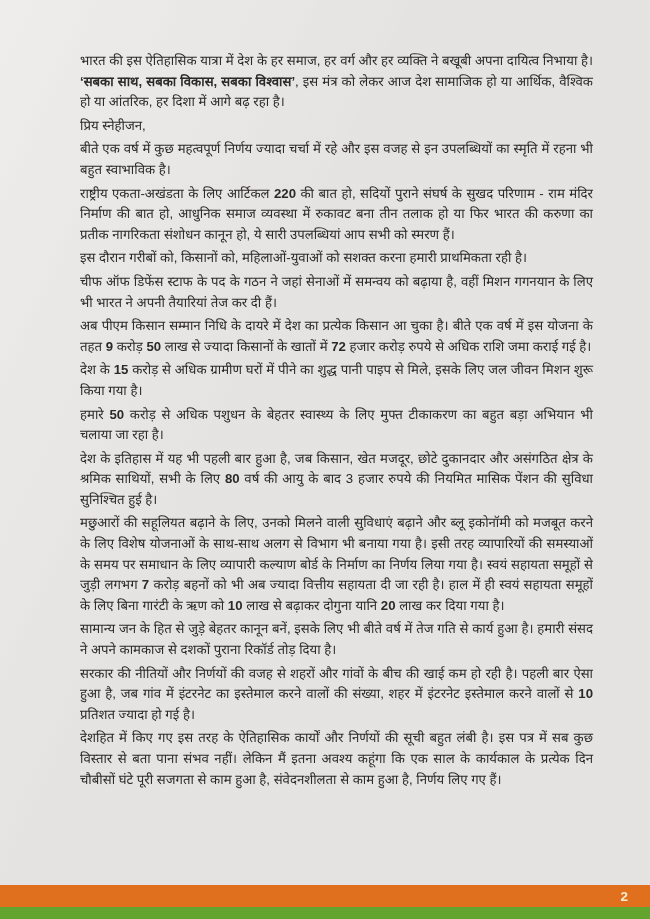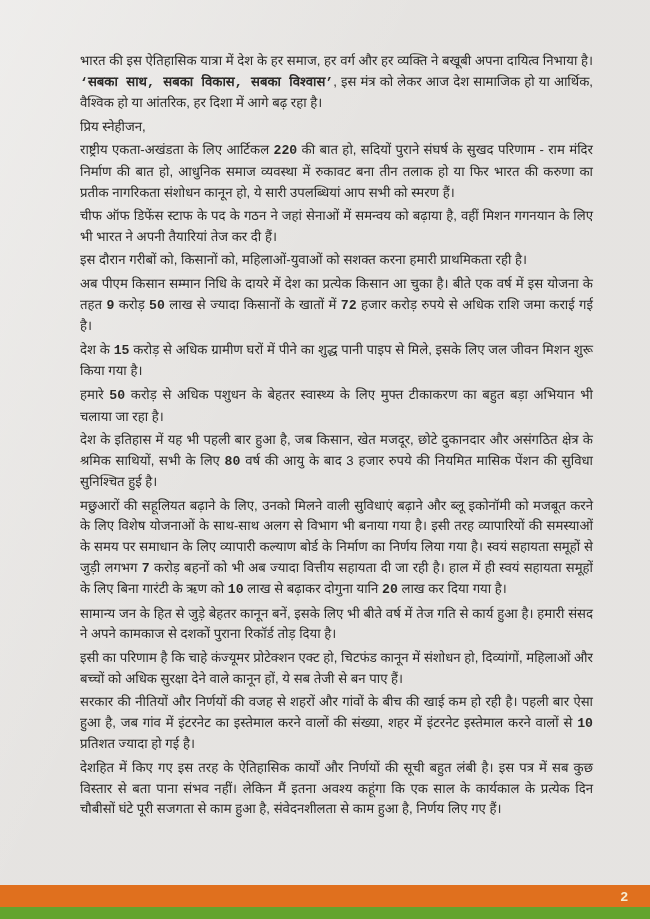--- a/index.html
+++ b/index.html
@@ -30,21 +30,20 @@
     line-height: 20.6px;
     text-align: justify;
     letter-spacing: 0;
   }
   .letter-body p {
     margin: 0 0 3px 0;
     padding: 0;
   }
   .letter-body b {
     font-weight: 700;
-    font-family: Liberation Mono, monospace;
   }
   .footer-orange {
     position: absolute;
     left: 0;
     right: 0;
     bottom: 12px;
     height: 22px;
     background: #e0701e;
   }
   .footer-green {
@@ -66,30 +65,30 @@
   }
 </style>
 </head>
 <body style="background: rgb(234, 232, 229);">
 
 <div class="page">
 
   <div class="letter-body" style="color: rgb(43, 42, 40);">
       <p><span>भारत की इस ऐतिहासिक यात्रा में देश के हर समाज, हर वर्ग और हर व्यक्ति ने बखूबी अपना दायित्व निभाया है। </span><b>‘सबका साथ, सबका विकास, सबका विश्वास’</b><span>, इस मंत्र को लेकर आज देश सामाजिक हो या आर्थिक, वैश्विक हो या आंतरिक, हर दिशा में आगे बढ़ रहा है।</span></p>
       <p><span>प्रिय स्नेहीजन,</span></p>
+      <p><span>बीते एक वर्ष में कुछ महत्वपूर्ण निर्णय ज्यादा चर्चा में रहे और इस वजह से इन उपलब्धियों का स्मृति में रहना भी बहुत स्वाभाविक है।</span></p>
       <p><span>राष्ट्रीय एकता-अखंडता के लिए आर्टिकल </span><b>220</b><span> की बात हो, सदियों पुराने संघर्ष के सुखद परिणाम - राम मंदिर निर्माण की बात हो, आधुनिक समाज व्यवस्था में रुकावट बना तीन तलाक हो या फिर भारत की करुणा का प्रतीक नागरिकता संशोधन कानून हो, ये सारी उपलब्धियां आप सभी को स्मरण हैं।</span></p>
+      <p><span>इस दौरान गरीबों को, किसानों को, महिलाओं-युवाओं को सशक्त करना हमारी प्राथमिकता रही है।</span></p>
       <p><span>चीफ ऑफ डिफेंस स्टाफ के पद के गठन ने जहां सेनाओं में समन्वय को बढ़ाया है, वहीं मिशन गगनयान के लिए भी भारत ने अपनी तैयारियां तेज कर दी हैं।</span></p>
-      <p><span>इस दौरान गरीबों को, किसानों को, महिलाओं-युवाओं को सशक्त करना हमारी प्राथमिकता रही है।</span></p>
       <p><span>अब पीएम किसान सम्मान निधि के दायरे में देश का प्रत्येक किसान आ चुका है। बीते एक वर्ष में इस योजना के तहत </span><b>9</b><span> करोड़ </span><b>50</b><span> लाख से ज्यादा किसानों के खातों में </span><b>72</b><span> हजार करोड़ रुपये से अधिक राशि जमा कराई गई है।</span></p>
       <p><span>देश के </span><b>15</b><span> करोड़ से अधिक ग्रामीण घरों में पीने का शुद्ध पानी पाइप से मिले, इसके लिए जल जीवन मिशन शुरू किया गया है।</span></p>
       <p><span>हमारे </span><b>50</b><span> करोड़ से अधिक पशुधन के बेहतर स्वास्थ्य के लिए मुफ्त टीकाकरण का बहुत बड़ा अभियान भी चलाया जा रहा है।</span></p>
       <p><span>देश के इतिहास में यह भी पहली बार हुआ है, जब किसान, खेत मजदूर, छोटे दुकानदार और असंगठित क्षेत्र के श्रमिक साथियों, सभी के लिए </span><b>80</b><span> वर्ष की आयु के बाद 3 हजार रुपये की नियमित मासिक पेंशन की सुविधा सुनिश्चित हुई है।</span></p>
       <p><span>मछुआरों की सहूलियत बढ़ाने के लिए, उनको मिलने वाली सुविधाएं बढ़ाने और ब्लू इकोनॉमी को मजबूत करने के लिए विशेष योजनाओं के साथ-साथ अलग से विभाग भी बनाया गया है। इसी तरह व्यापारियों की समस्याओं के समय पर समाधान के लिए व्यापारी कल्याण बोर्ड के निर्माण का निर्णय लिया गया है। स्वयं सहायता समूहों से जुड़ी लगभग </span><b>7</b><span> करोड़ बहनों को भी अब ज्यादा वित्तीय सहायता दी जा रही है। हाल में ही स्वयं सहायता समूहों के लिए बिना गारंटी के ऋण को </span><b>10</b><span> लाख से बढ़ाकर दोगुना यानि </span><b>20</b><span> लाख कर दिया गया है।</span></p>
       <p><span>सामान्य जन के हित से जुड़े बेहतर कानून बनें, इसके लिए भी बीते वर्ष में तेज गति से कार्य हुआ है। हमारी संसद ने अपने कामकाज से दशकों पुराना रिकॉर्ड तोड़ दिया है।</span></p>
-      <p><span>इसी का परिणाम है कि चाहे कंज्यूमर प्रोटेक्शन एक्ट हो, चिटफंड कानून में संशोधन हो, दिव्यांगों, महिलाओं और बच्चों को अधिक सुरक्षा देने वाले कानून हों, ये सब तेजी से बन पाए हैं।</span></p>
       <p><span>सरकार की नीतियों और निर्णयों की वजह से शहरों और गांवों के बीच की खाई कम हो रही है। पहली बार ऐसा हुआ है, जब गांव में इंटरनेट का इस्तेमाल करने वालों की संख्या, शहर में इंटरनेट इस्तेमाल करने वालों से </span><b>10</b><span> प्रतिशत ज्यादा हो गई है।</span></p>
       <p><span>देशहित में किए गए इस तरह के ऐतिहासिक कार्यों और निर्णयों की सूची बहुत लंबी है। इस पत्र में सब कुछ विस्तार से बता पाना संभव नहीं। लेकिन मैं इतना अवश्य कहूंगा कि एक साल के कार्यकाल के प्रत्येक दिन चौबीसों घंटे पूरी सजगता से काम हुआ है, संवेदनशीलता से काम हुआ है, निर्णय लिए गए हैं।</span></p>
     </div>
 
   <div class="footer-orange" style="background: rgb(224, 112, 30);">
     <span class="page-number" style="color: rgb(246, 237, 211);">2</span>
   </div>
 
   <div class="footer-green" style="background: rgb(99, 164, 46);"></div>
 

